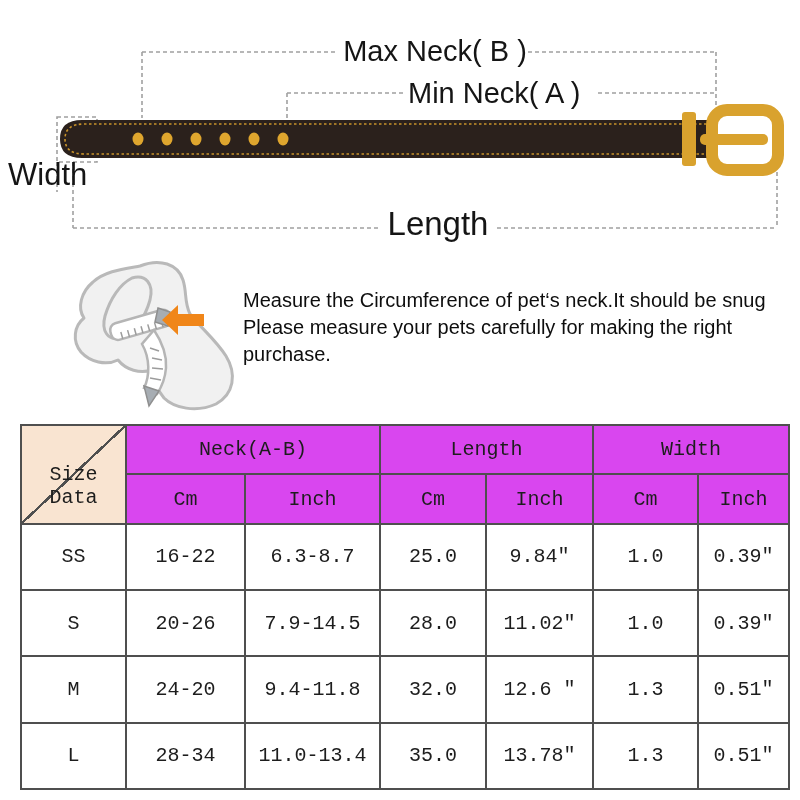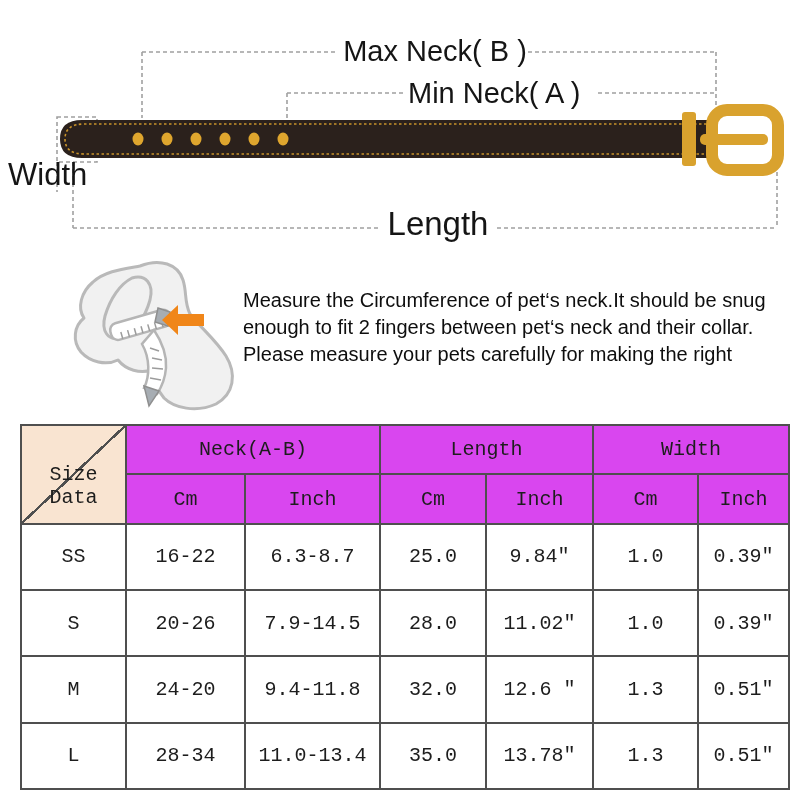--- a/index.html
+++ b/index.html
@@ -131,22 +131,22 @@
         <path d="M84,112 L95,113"></path>
           <path d="M82,122 L93,124"></path>
       </g>
       <polygon points="76,130 91,135 81,150" fill="#a7adb3" stroke="#8f8f8f" stroke-width="1.5"></polygon>
     </g>
     <polygon points="94,64 110,49 110,58 136,58 136,70 110,70 110,79" fill="#f08619"></polygon>
   </svg>
 
   <div id="instruction-text">
     <div>Measure the Circumference of pet‘s neck.It should be snug</div>
-    <div>enough to fit 2 fingers between pet‘s neck and their collar.</div>
     <div>Please measure your pets carefully for making the right</div>
+    <div>purchase.</div>
   </div>
 
   <table id="size-table">
     <colgroup>
       <col style="width:105px">
         <col style="width:119px">
         <col style="width:135px">
       <col style="width:106px">
         <col style="width:107px">
         <col style="width:105px">

